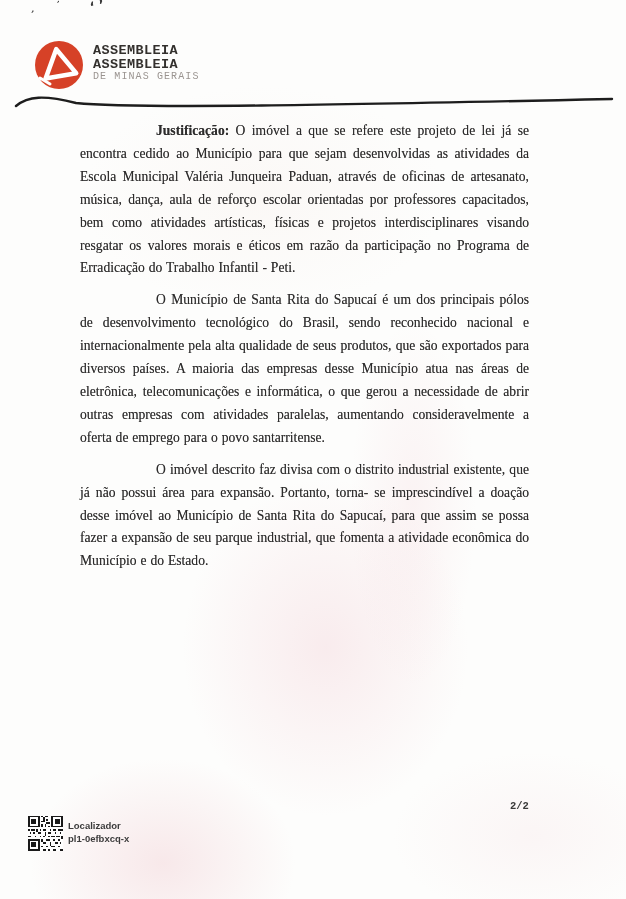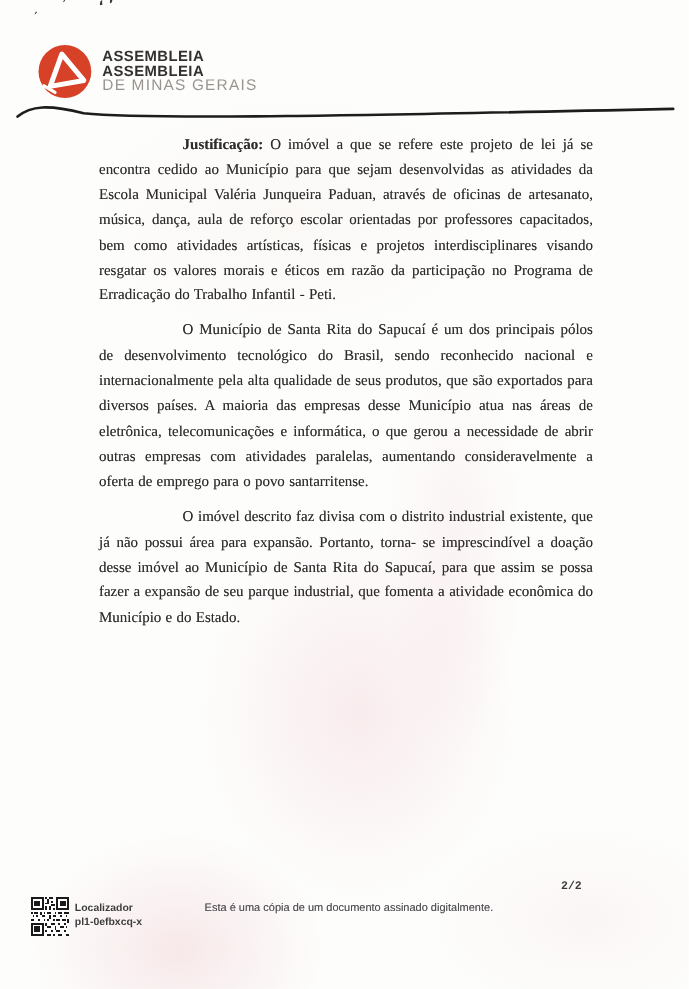--- a/index.html
+++ b/index.html
@@ -23,28 +23,28 @@
 
   
   .pen-mark { position: absolute; color: #3a3a3a; font-family: "DejaVu Sans", sans-serif; }
   .pm1 { left: 32px; top: 2px;  font-size: 11px; transform: rotate(18deg); }
   .pm2 { left: 56px; top: -1px; font-size: 10px; transform: rotate(10deg); }
   .pm3 { left: 90px; top: -2px; font-size: 13px; font-weight: bold; transform: rotate(-12deg); }
 
   
   .header { position: absolute; left: 34px; top: 40px; display: flex; align-items: flex-start; }
   .logo-circle { width: 50px; height: 50px; display: block; }
-  .wordmark { margin-left: 9px; margin-top: 4px; font-family: Liberation Sans, sans-serif; }
+  .wordmark { margin-left: 9px; margin-top: 4px; font-family: Liberation Mono, monospace; }
   .wm-line { font-weight: bold; font-size: 13.5px; line-height: 13.5px; letter-spacing: 0.4px; color: #33302d; }
-  .wm-sub  { font-size: 14px; line-height: 10px; letter-spacing: 1.1px; color: #9a9490; margin-top: 1px; }
+  .wm-sub  { font-size: 10px; line-height: 10px; letter-spacing: 1.1px; color: #9a9490; margin-top: 1px; }
 
   .rule { position: absolute; left: 14px; top: 90px; width: 600px; height: 20px; }
 
   
-  .content { position: absolute; left: 90px; top: 120px; width: 449px; font-family: Liberation Serif, serif; }
+  .content { position: absolute; left: 80px; top: 120px; width: 449px; font-family: Liberation Serif, serif; }
   .content p {
     font-size: 13.6px;
     line-height: 22.9px;
     text-align: justify;
     text-indent: 76px;
     color: #2d2c2c;
     margin-bottom: 9px;
     text-shadow: 0 0 0.5px rgba(45,44,44,0.55);
     word-spacing: 0.5px;
   }
@@ -128,15 +128,14 @@
            M8 18h1v1h-1z M11 18h1v1h-1z M14 18h2v1h-2z M18 18h1v1h-1z
            M9 20h2v1h-2z M12 20h1v1h-1z M15 20h2v1h-2z M19 20h2v1h-2z"></path>
       </g>
     </svg>
     <div class="locator-text">
       <div>Localizador</div>
       <div>pl1-0efbxcq-x</div>
     </div>
   </div>
 
-  <div class="copy-notice">Esta é uma cópia de um documento assinado digitalmente.</div>
 
 </div>
 
 </body></html>

